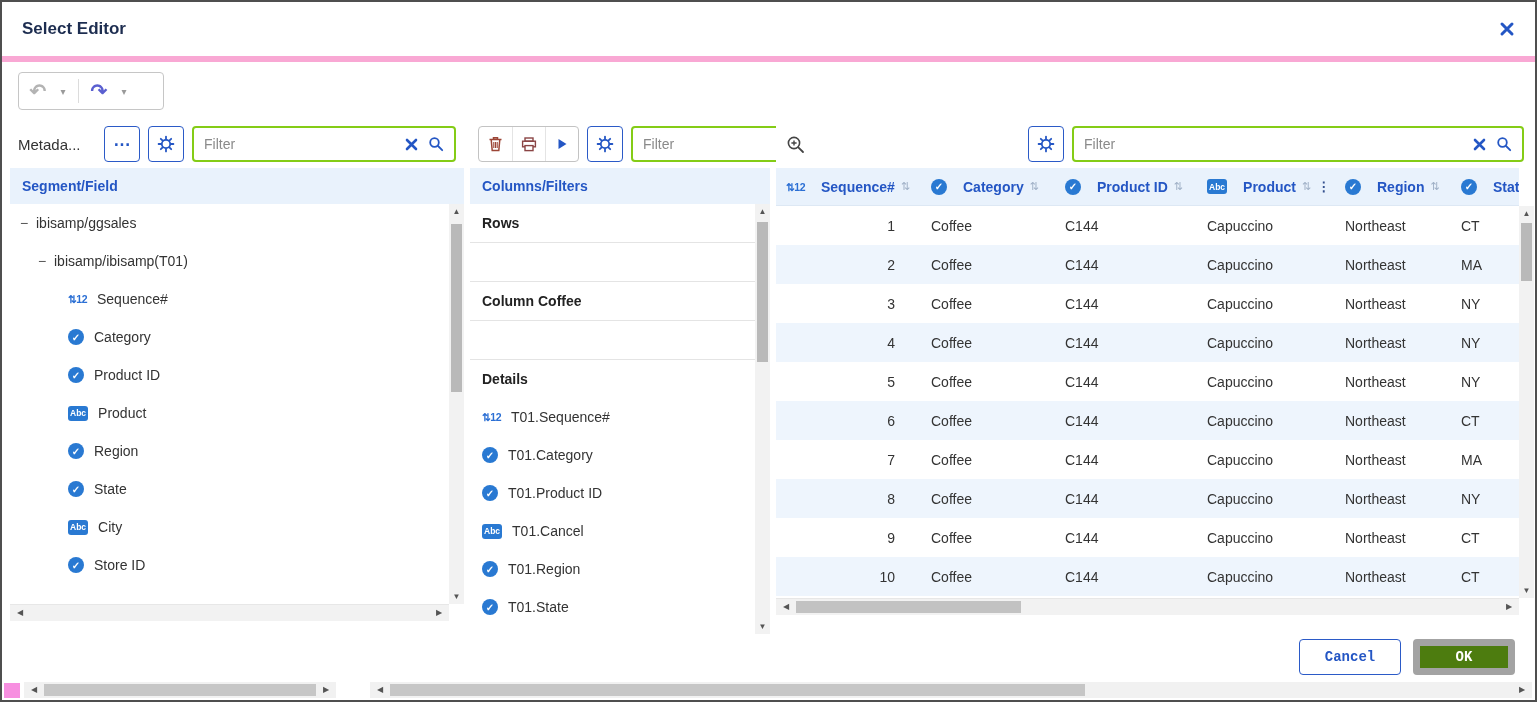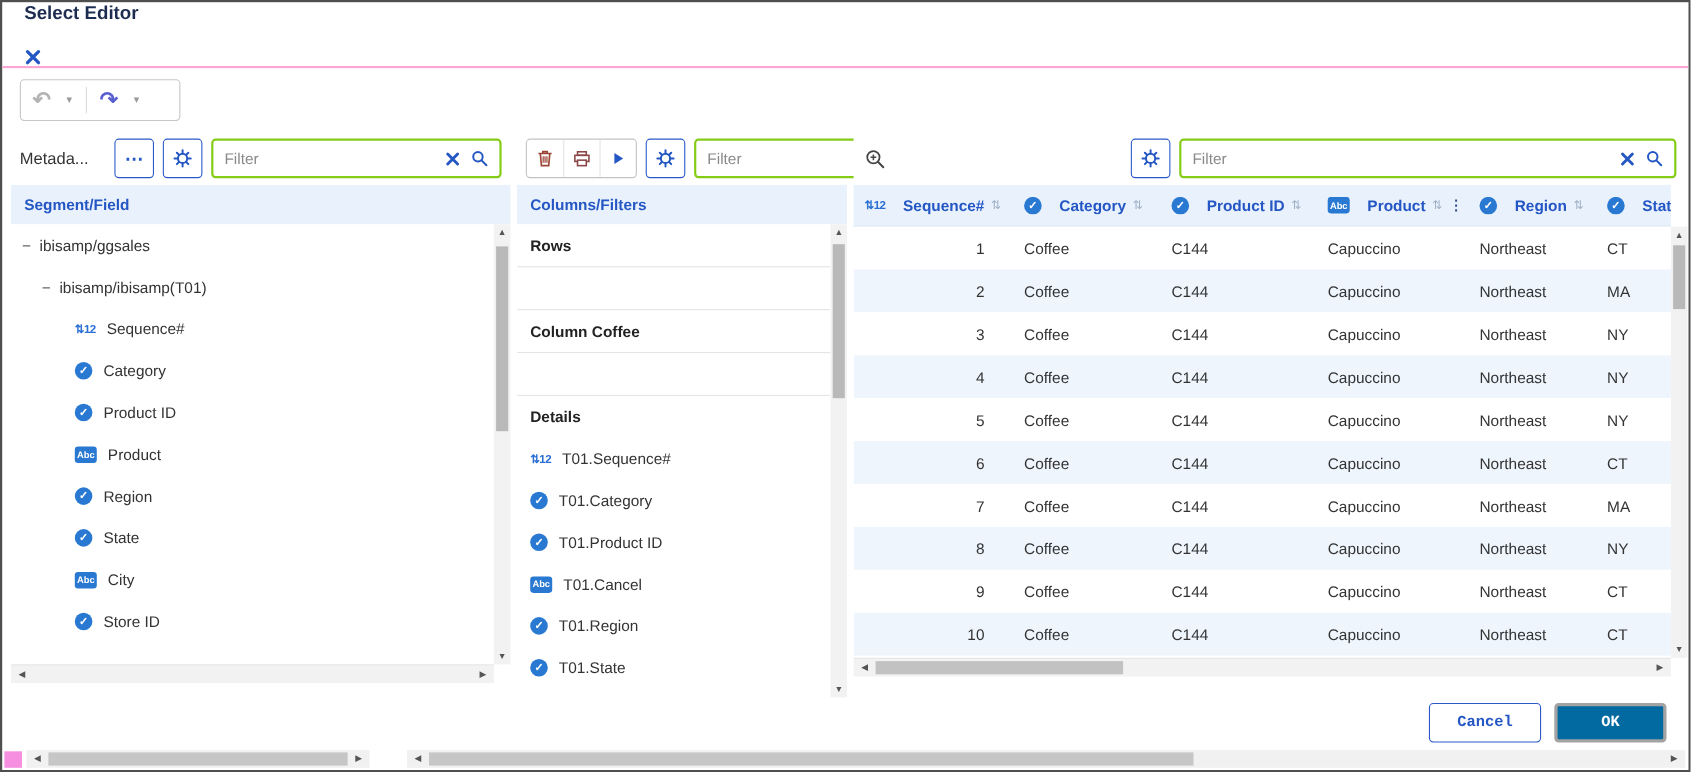--- a/index.html
+++ b/index.html
@@ -1,21 +1,21 @@
 <!DOCTYPE html>
 <html><head>
 <meta charset="utf-8">
 <style>
   * { box-sizing: border-box; margin: 0; padding: 0; }
   html,body { background:#fff; font-family:"Liberation Sans", sans-serif; }
   .dialog { position:relative; width:1537px; height:702px; border:2px solid #4f4f4f; background:#fff; overflow:hidden; }
 
   
-  .titlebar { position:absolute; top:0; left:0; right:0; height:60px; border-bottom:2px solid #f9a8d4;
-              display:flex; align-items:flex-start; justify-content:space-between; padding:0 20px;flex-direction:column; }
+  .titlebar { position:absolute; top:0; left:0; right:0; height:60px; border-bottom:6px solid #f9a8d4;
+              display:flex; align-items:center; justify-content:space-between; padding:0 20px; }
   .title { font-size:17px; font-weight:bold; color:#1d2d50; }
   .close-btn { border:none; background:none; cursor:pointer; display:flex; align-items:center; }
 
   
   .undoredo { position:absolute; left:16px; top:70px; height:38px; width:146px; border:1px solid #c6c6c6;
               border-radius:4px; display:flex; align-items:center; padding:0 4px; background:#fff; }
   .ur-btn, .ur-caret { border:none; background:none; cursor:pointer; height:30px; display:flex; align-items:center; justify-content:center; }
   .ur-btn { width:30px; }
   .ur-caret { width:20px; font-size:10px; color:#9a9a9a; }
   .u-ico { font-size:20px; font-weight:bold; line-height:1; }
@@ -106,21 +106,21 @@
   .right-panel .hscroll { left:0; right:15px; bottom:0; }
   .hscroll .sarrow { position:absolute; top:0; width:16px; height:16px; font-size:8px; color:#555;
                      text-align:center; line-height:16px; cursor:pointer; }
   .hscroll .l { left:2px; } .hscroll .r { right:2px; }
   .hthumb { position:absolute; top:2px; height:12px; background:#c2c2c2; cursor:grab; }
 
   
   .footer { position:absolute; right:20px; top:637px; display:flex; gap:12px; }
   .btn { width:102px; height:36px; border-radius:4px; font-size:14px; font-weight:bold; cursor:pointer; font-family:Liberation Mono, monospace; }
   .btn-cancel { background:#fff; border:1px solid #2b5ac7; color:#2456c4; }
-  .btn-ok { background:#0369a1; border:3px solid #a3a3a3; color:#fff; }
+  .btn-ok { background:#4d7c0f; border:7px solid #a3a3a3; color:#fff; }
 
   
   .corner-pink { position:absolute; left:2px; bottom:2px; width:16px; height:15px; background:#f78fe0; }
   .bscroll { position:absolute; bottom:2px; height:16px; background:#f1f1f1; }
   .bscroll1 { left:22px; width:312px; }
   .bscroll2 { left:368px; width:1162px; }
   .bscroll .sarrow { position:absolute; top:0; width:16px; height:16px; font-size:8px; color:#555;
                      text-align:center; line-height:16px; cursor:pointer; }
   .bscroll .l { left:2px; } .bscroll .r { right:2px; }
   .bthumb { position:absolute; top:2px; height:12px; background:#c6c6c6; cursor:grab; }

